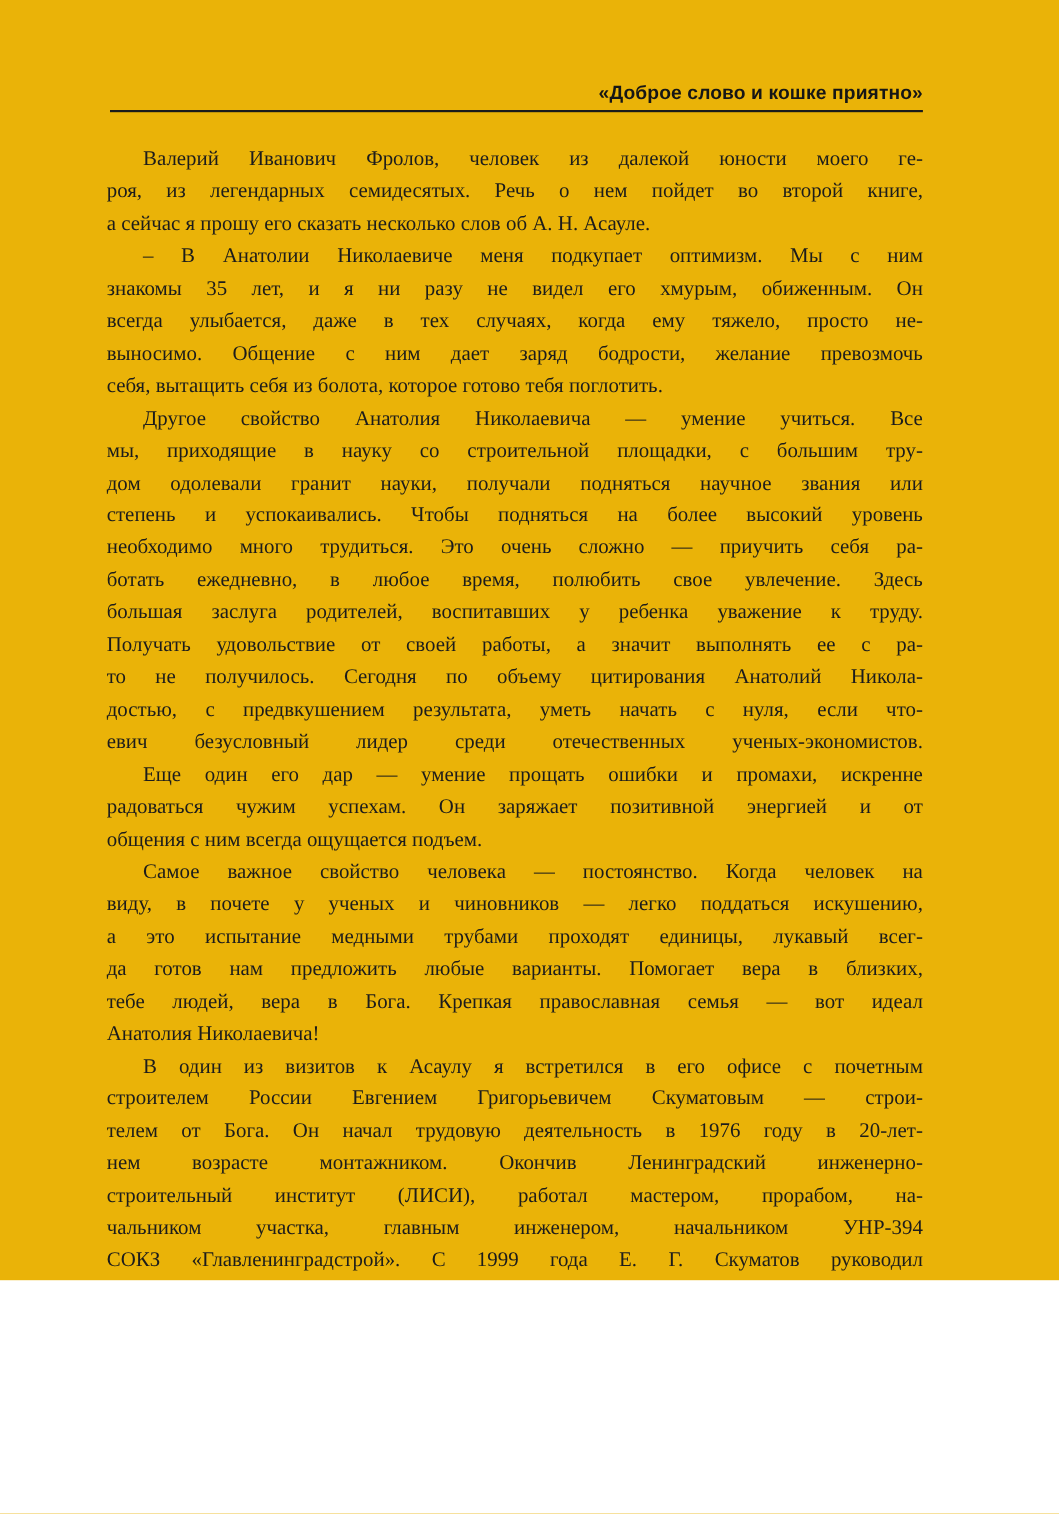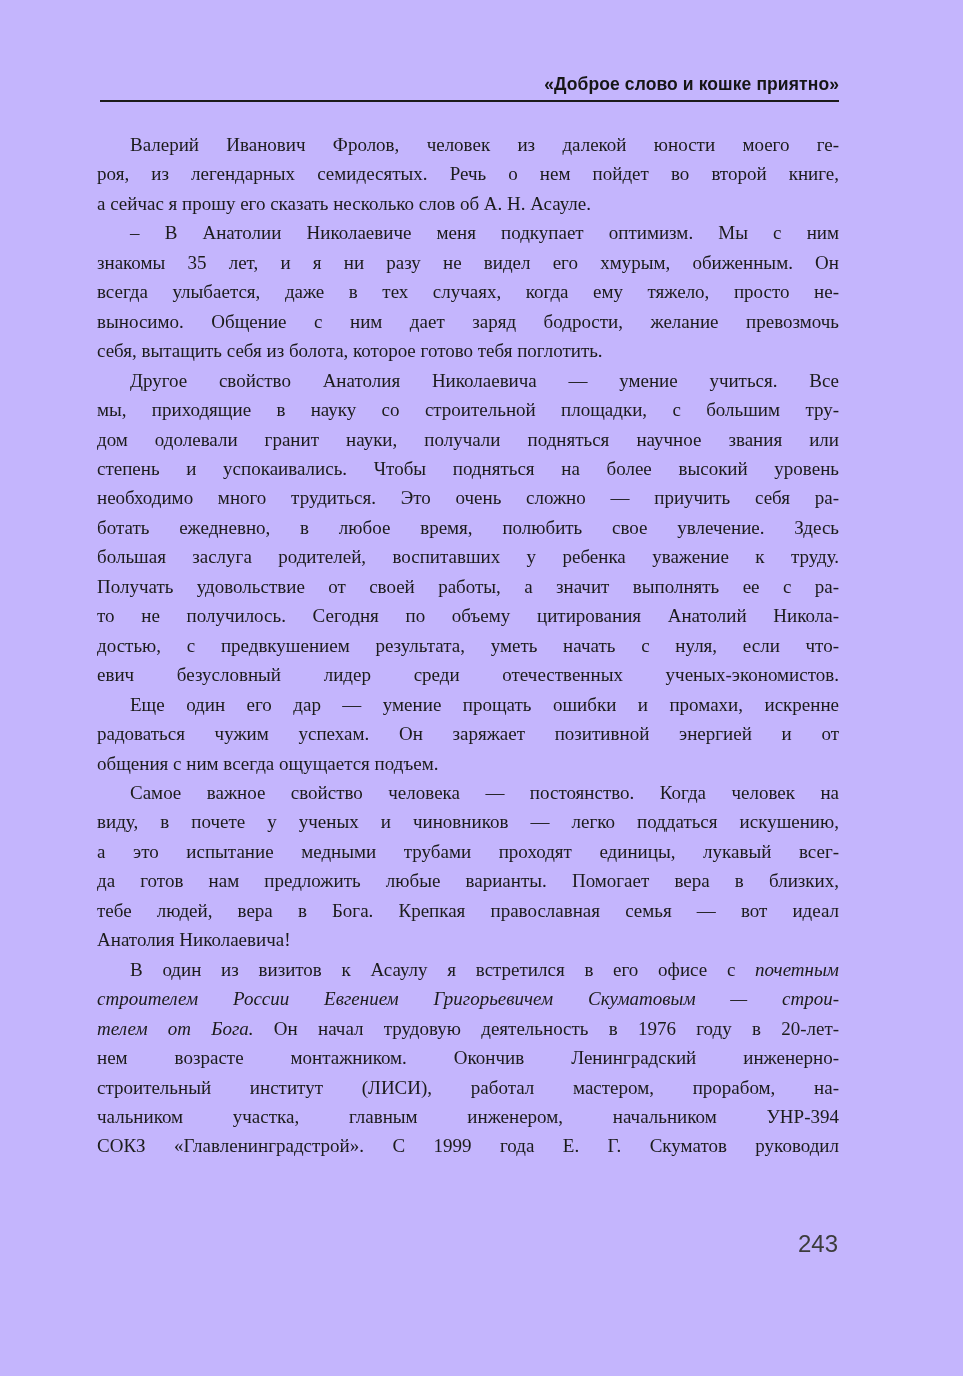--- a/index.html
+++ b/index.html
@@ -3,22 +3,22 @@
 <meta charset="utf-8">
 <style>
   html, body {
     margin: 0;
     padding: 0;
     background: #ffffff;
   }
   .page {
     position: relative;
     width: 963px;
-    height: 1376px;
-    background: #c4b5fd;
+    height: 1164px;
+    background: #eab308;
     overflow: hidden;
     font-family: "Liberation Serif", serif;
   }
   .running-head {
     position: absolute;
     left: 98px;
     width: 741px;
     top: 74px;
     text-align: right;
     font-family: "Liberation Sans", sans-serif;
@@ -48,21 +48,21 @@
   .para { margin: 0; }
   .line {
     text-align: justify;
     text-align-last: justify;
   }
   .line.first { text-indent: 33px; }
   .line.end {
     text-align: left;
     text-align-last: auto;
   }
-  .seg.i { font-style: italic; }
+  .seg.i { }
   .page-number {
     position: absolute;
     top: 1230px;
     right: 125px;
     font-family: Liberation Sans, sans-serif;
     font-size: 24px;
     color: #3c3c3c;
   }
 </style>
 </head>

